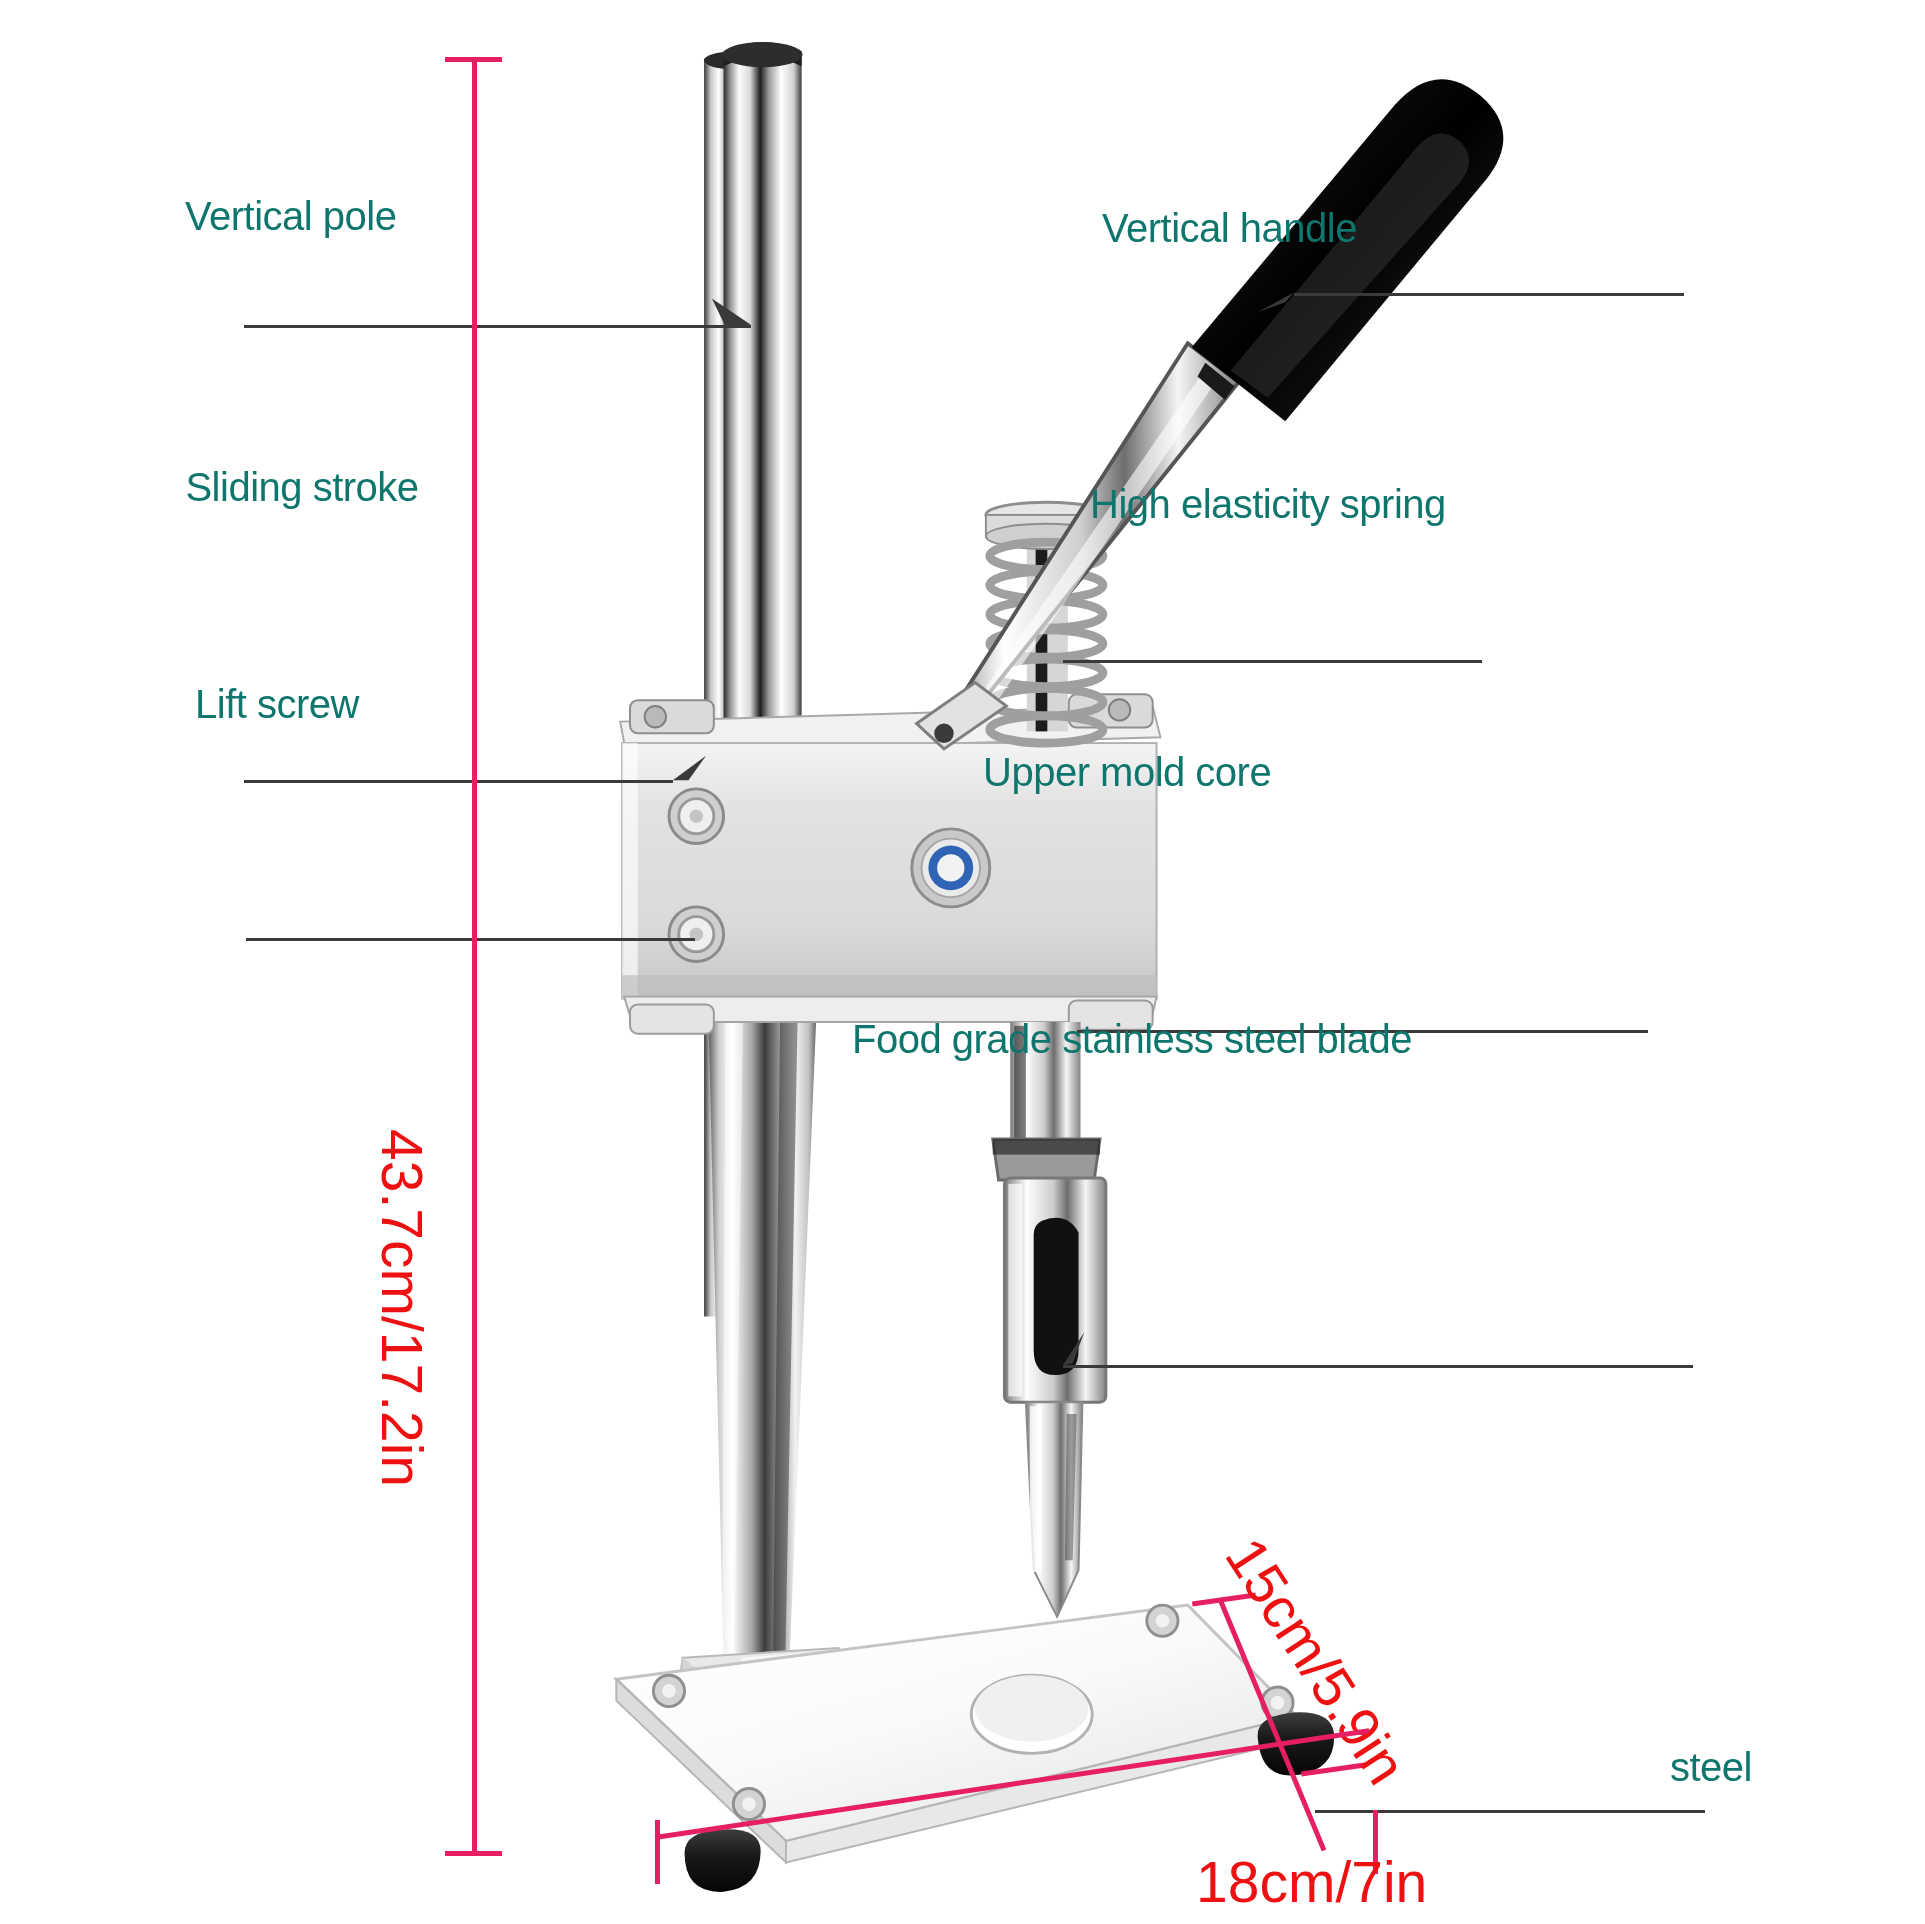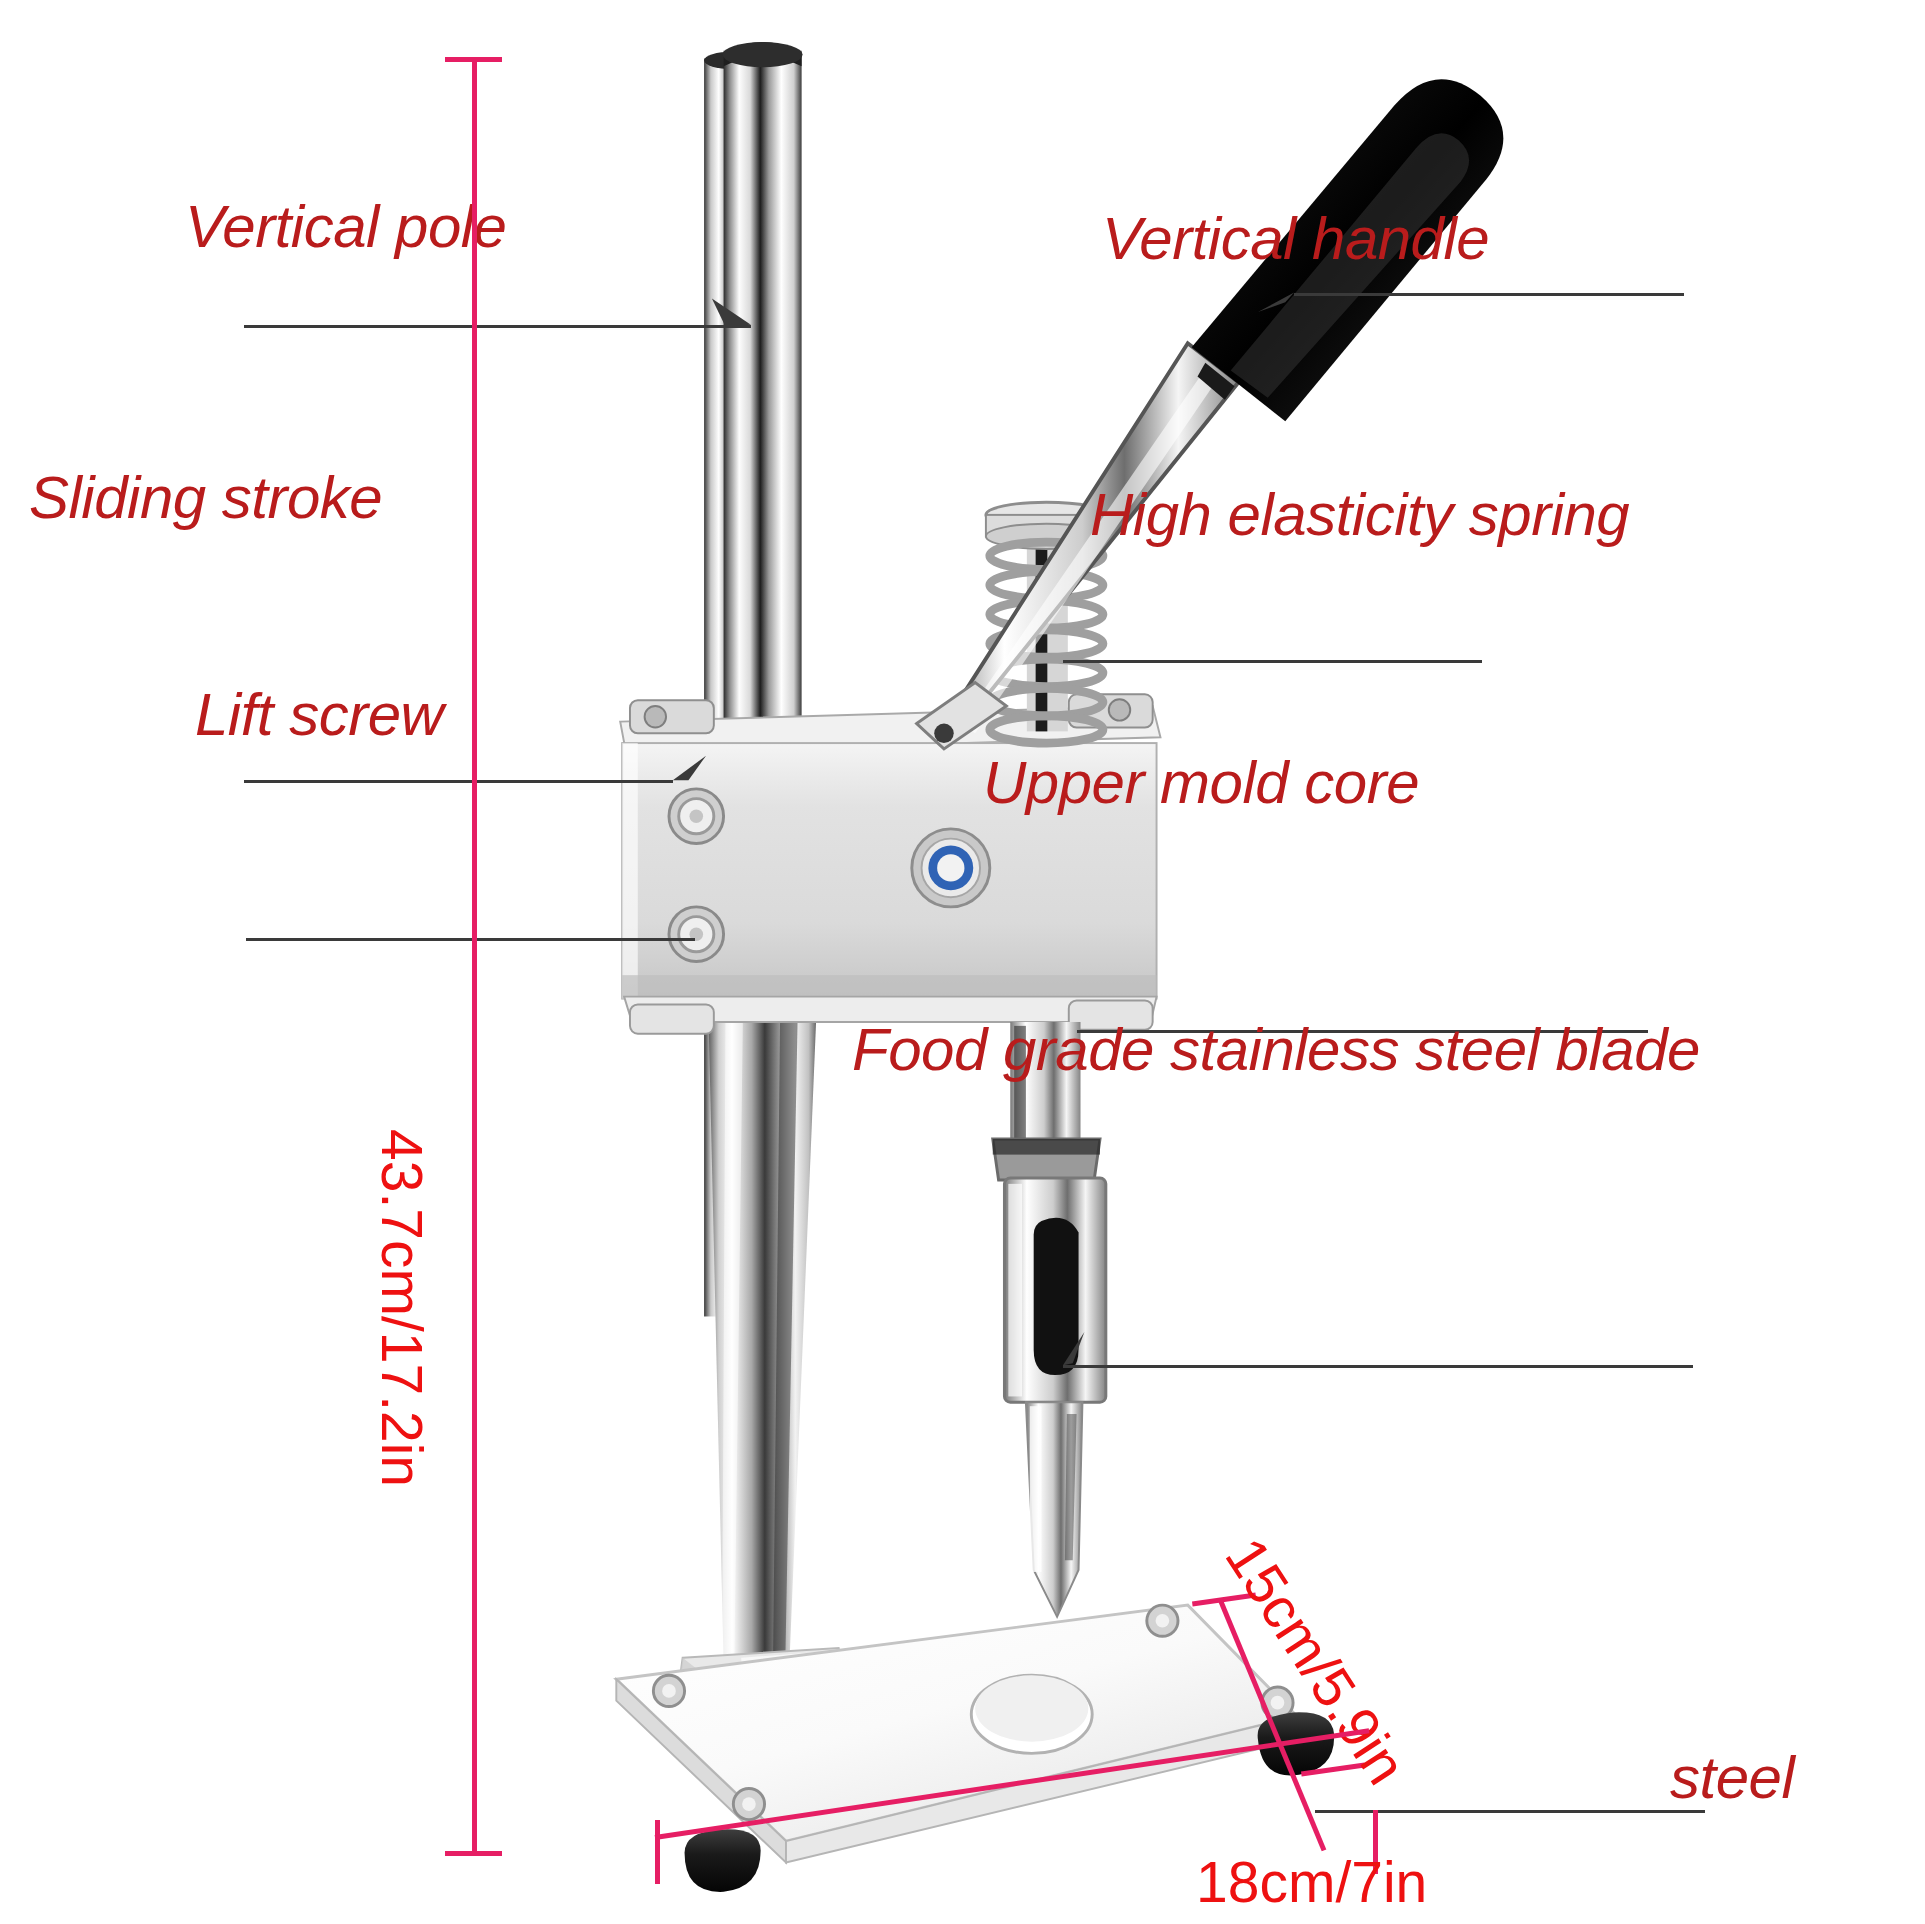--- a/index.html
+++ b/index.html
@@ -13,28 +13,27 @@
   #stage {
     position: relative;
     width: 1925px;
     height: 1924px;
     background: #ffffff;
     overflow: hidden;
   }
   .label {
     position: absolute;
     font-family: "Liberation Sans", sans-serif;
-    color: #b91c1c;
-    font-size: 60px;
+    color: #0f766e;
+    font-size: 40px;
     line-height: 1.08;
     white-space: nowrap;
     letter-spacing: -0.5px;
-    font-style: italic;
-  }
-  .label.two-line { white-space: normal; }
+  }
+  .label.two-line { white-space: normal; text-align: center; }
   .leader {
     position: absolute;
     height: 0;
     border-top: 3.9px solid #3a3a3a;
     transform-origin: 0 50%;
   }
   .dim-label {
     position: absolute;
     color: #ee1111;
     font-family: "Liberation Sans", sans-serif;

